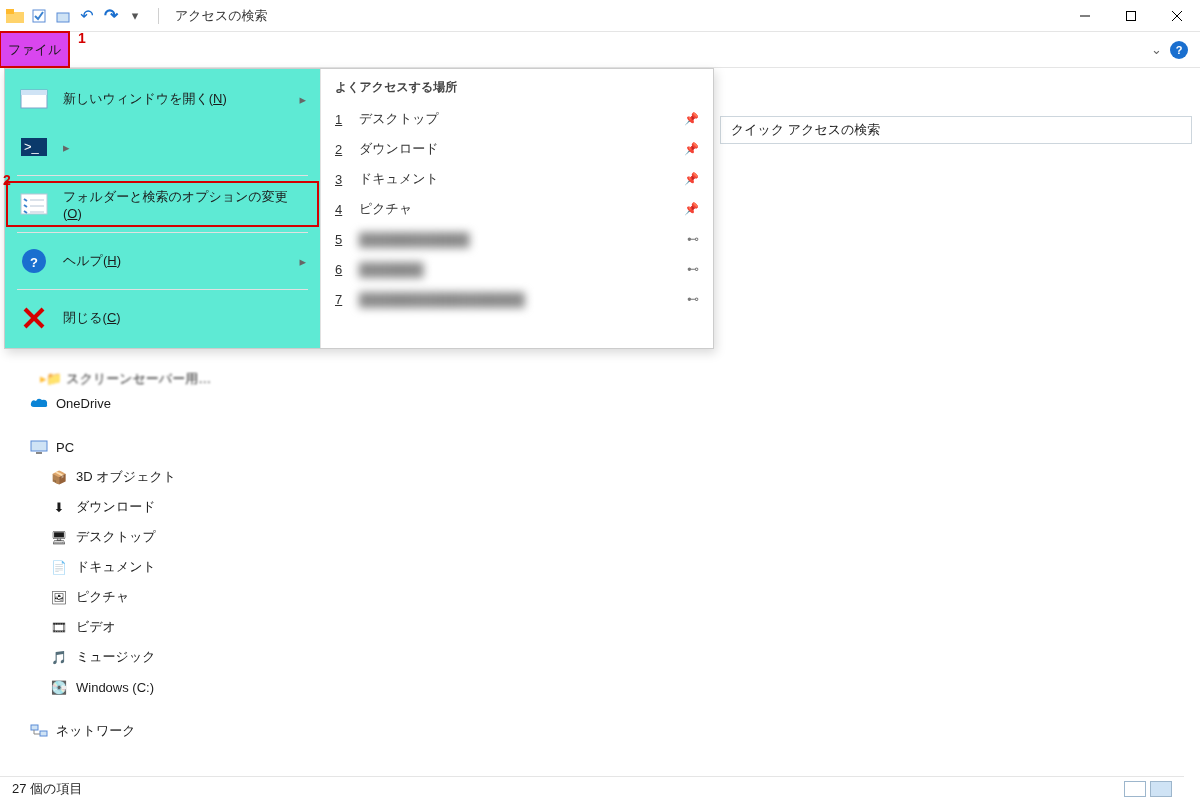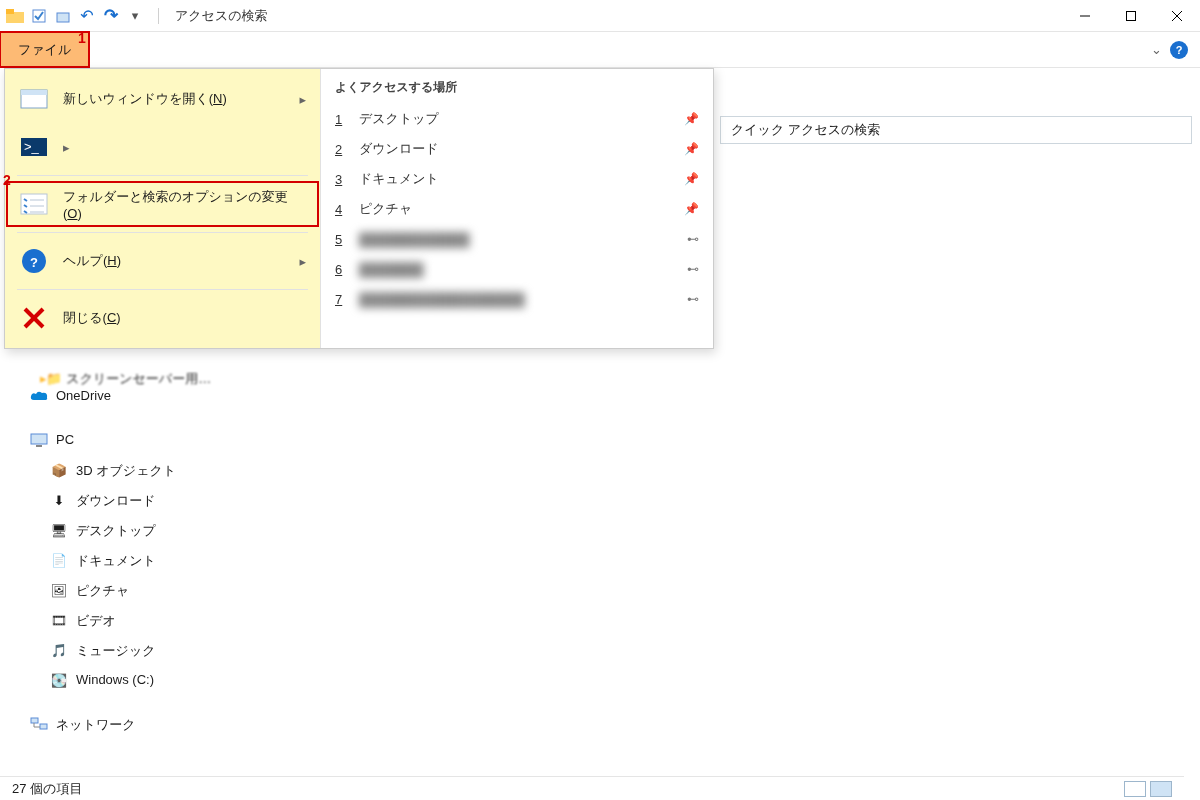--- a/index.html
+++ b/index.html
@@ -6,48 +6,48 @@
 html,body{width:1200px;height:800px;background:#fff;overflow:hidden}
 .titlebar{height:32px;display:flex;align-items:center;border-bottom:1px solid #e5e5e5;background:#fff}
 .titlebar .qat{display:flex;align-items:center;gap:6px;padding:0 6px}
 .titlebar .qat .ic{width:18px;height:18px;display:flex;align-items:center;justify-content:center}
 .titlebar .title{margin-left:8px;color:#333}
 .titlebar .sep{width:1px;height:16px;background:#d0d0d0;margin:0 8px}
 .titlebar .spacer{flex:1}
 .winbtns{display:flex}
 .winbtns .wb{width:46px;height:32px;display:flex;align-items:center;justify-content:center}
 .ribbonrow{height:36px;display:flex;align-items:stretch;border-bottom:1px solid #e5e5e5;position:relative}
-.filetab{background:#fdba74;color:#fff;padding:0 18px;display:flex;align-items:center;font-size:13px;outline:2px solid #d40000;outline-offset:-1px;position:relative}
+.filetab{background:#d946ef;color:#fff;padding:0 8px;display:flex;align-items:center;font-size:13px;outline:2px solid #d40000;outline-offset:-1px;position:relative}
 .callout1{position:absolute;color:#d40000;font-weight:bold;font-size:14px;top:-2px;left:78px}
 .ribbonrow .rb-help{margin-left:auto;display:flex;align-items:center;gap:8px;padding-right:12px}
 .rb-help .chev{color:#666}
 .rb-help .q{width:18px;height:18px;border-radius:50%;background:#1a6fcf;color:#fff;display:flex;align-items:center;justify-content:center;font-size:11px;font-weight:bold}
 .body{position:relative;height:calc(800px - 32px - 36px - 24px)}
 
 .filemenu{position:absolute;left:4px;top:0;width:710px;border:1px solid #cccccc;background:#fff;box-shadow:2px 4px 10px rgba(0,0,0,0.15);display:flex;z-index:10}
-.fm-left{width:316px;background:#fef9c3;border-right:1px solid #e1e1e1;padding:6px 0}
+.fm-left{width:316px;background:#5eead4;border-right:1px solid #e1e1e1;padding:6px 0}
 .fm-item{display:flex;align-items:center;height:48px;padding:0 14px;gap:14px;position:relative}
 .fm-item .fm-ic{width:30px;height:26px;display:flex;align-items:center;justify-content:center}
 .fm-item .fm-lbl{flex:1;color:#1a4d80}
 .fm-item .fm-arrow{color:#666}
 .fm-item.hl{outline:2px solid #d40000;outline-offset:-3px}
 .callout2{position:absolute;color:#d40000;font-weight:bold;font-size:14px;top:-8px;left:-2px}
 .fm-div{height:1px;background:#e1e1e1;margin:4px 12px}
 .fm-right{flex:1;padding:10px 14px}
 .fm-right h4{font-size:12px;font-weight:bold;color:#444;margin-bottom:8px}
 .fp{display:flex;align-items:center;height:30px;gap:10px}
 .fp .num{width:14px;text-decoration:underline;color:#333}
 .fp .fname{flex:1;color:#333}
 .fp .fname.blur{filter:blur(4px);color:#888}
 .fp .pin{color:#7a7a7a;font-size:12px}
 
 .toolbar-row{position:absolute;top:46px;left:720px;right:8px;height:32px;display:flex;align-items:center}
 .searchbox{width:100%;border:1px solid #cdd6dd;height:28px;display:flex;align-items:center;padding:0 10px;color:#8a8a8a}
 .nav-left{position:absolute;left:12px;top:320px;width:200px}
-.tree-item{display:flex;height:30px;gap:8px;padding-left:18px;color:#222}
+.tree-item{display:flex;align-items:center;height:30px;gap:8px;padding-left:18px;color:#222}
 .tree-item.sub{padding-left:38px}
 .tree-item .tic{width:18px;height:16px;display:flex;align-items:center;justify-content:center}
 .tree-sp{height:14px}
 .peek{position:absolute;left:40px;top:302px;color:#333;filter:blur(1px)}
 .statusbar{position:absolute;bottom:0;left:0;right:16px;height:24px;border-top:1px solid #e5e5e5;display:flex;align-items:center;padding:0 12px;color:#5a7aa0;background:#fff}
 .statusbar .sp{flex:1}
 .view-toggle{display:flex;gap:4px}
 .view-toggle .vt{width:22px;height:16px;border:1px solid #9db6cc}
 .view-toggle .vt.active{background:#cfe3f5}
 u.ak{text-decoration:underline}

